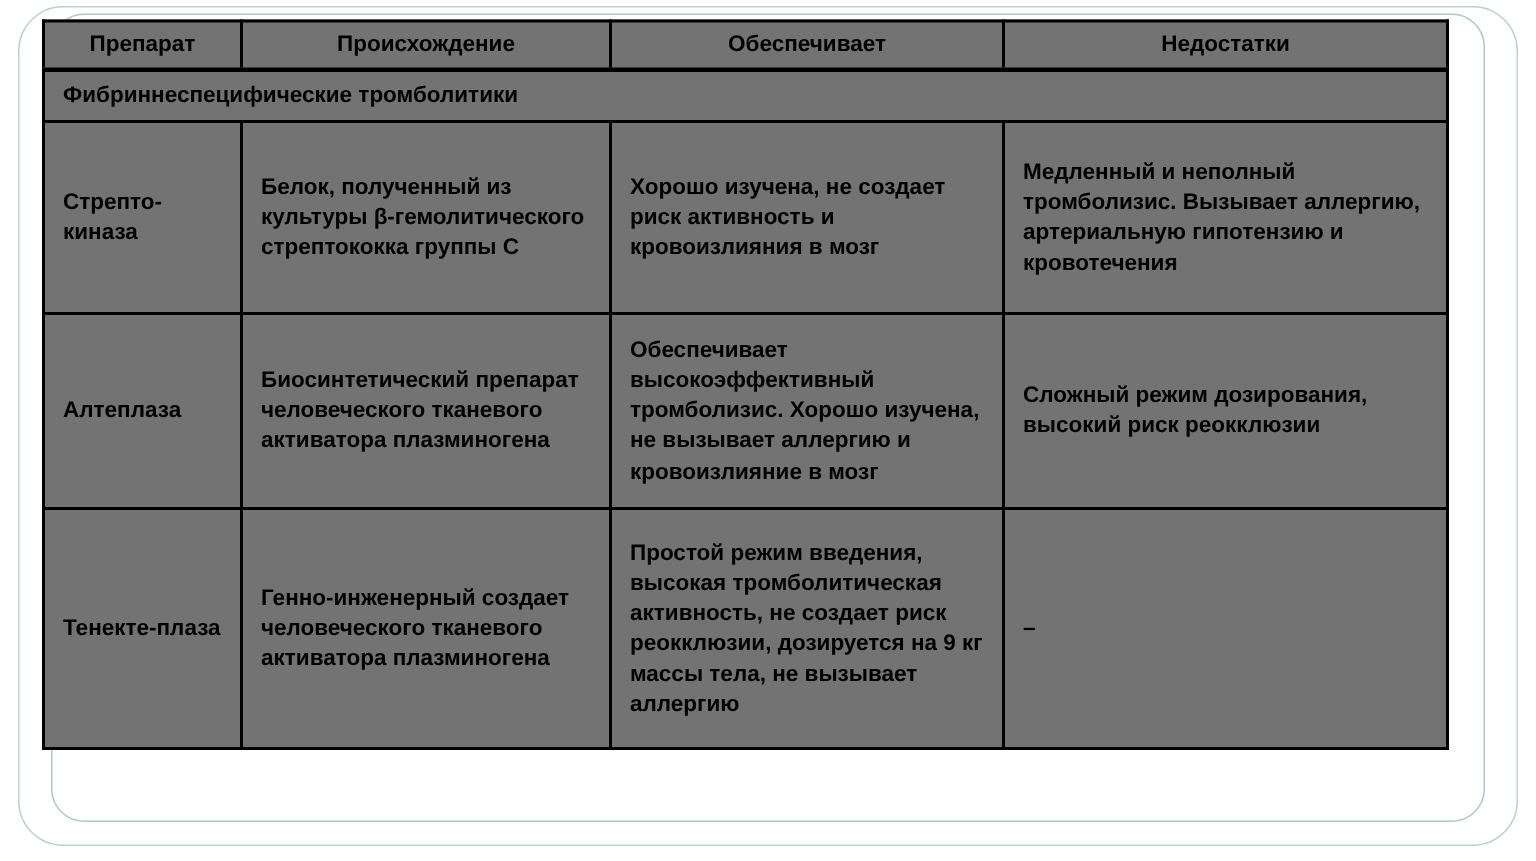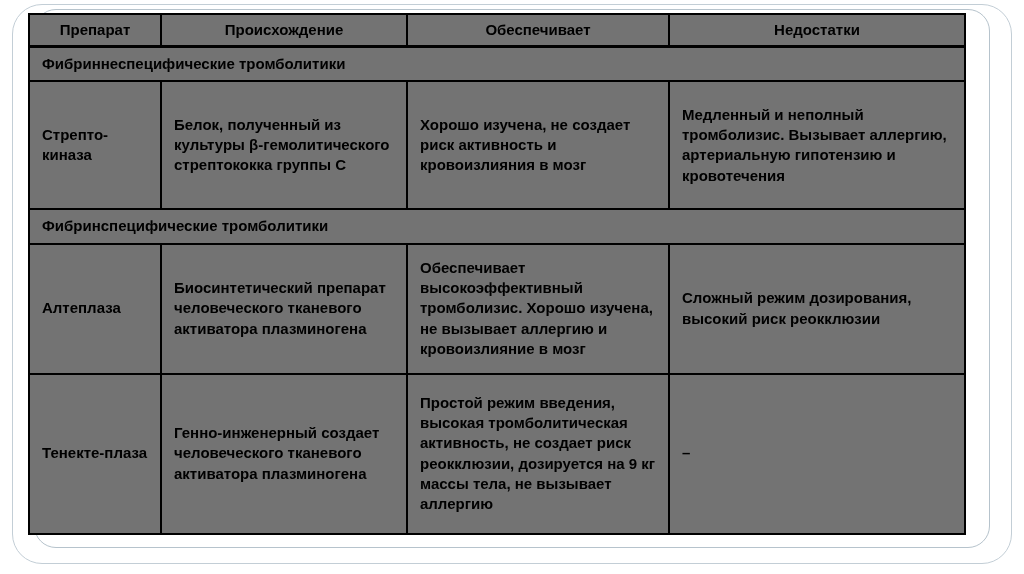--- a/index.html
+++ b/index.html
@@ -96,23 +96,20 @@
     <td class="section-cell" colspan="4">Фибриннеспецифические тромболитики</td>
   </tr>
 
   <tr style="height:128px;">
     <td>Стрепто-киназа</td>
     <td>Белок, полученный из культуры β-гемолитического стрептококка группы С</td>
     <td>Хорошо изучена, не создает риск активность и кровоизлияния в мозг</td>
     <td>Медленный и неполный тромболизис. Вызывает аллергию, артериальную гипотензию и кровотечения</td>
   </tr>
 
-  <tr style="height:22px;">
-    <td class="section-cell" colspan="4">Фибринспецифические тромболитики</td>
-  </tr>
 
   <tr style="height:130px;">
     <td>Алтеплаза</td>
     <td>Биосинтетический препарат человеческого тканевого активатора плазминогена</td>
     <td>Обеспечивает высокоэффективный тромболизис. Хорошо изучена, не вызывает аллергию и кровоизлияние в мозг</td>
     <td>Сложный режим дозирования, высокий риск реокклюзии</td>
   </tr>
 
   <tr style="height:160px;">
     <td>Тенекте-плаза</td>

